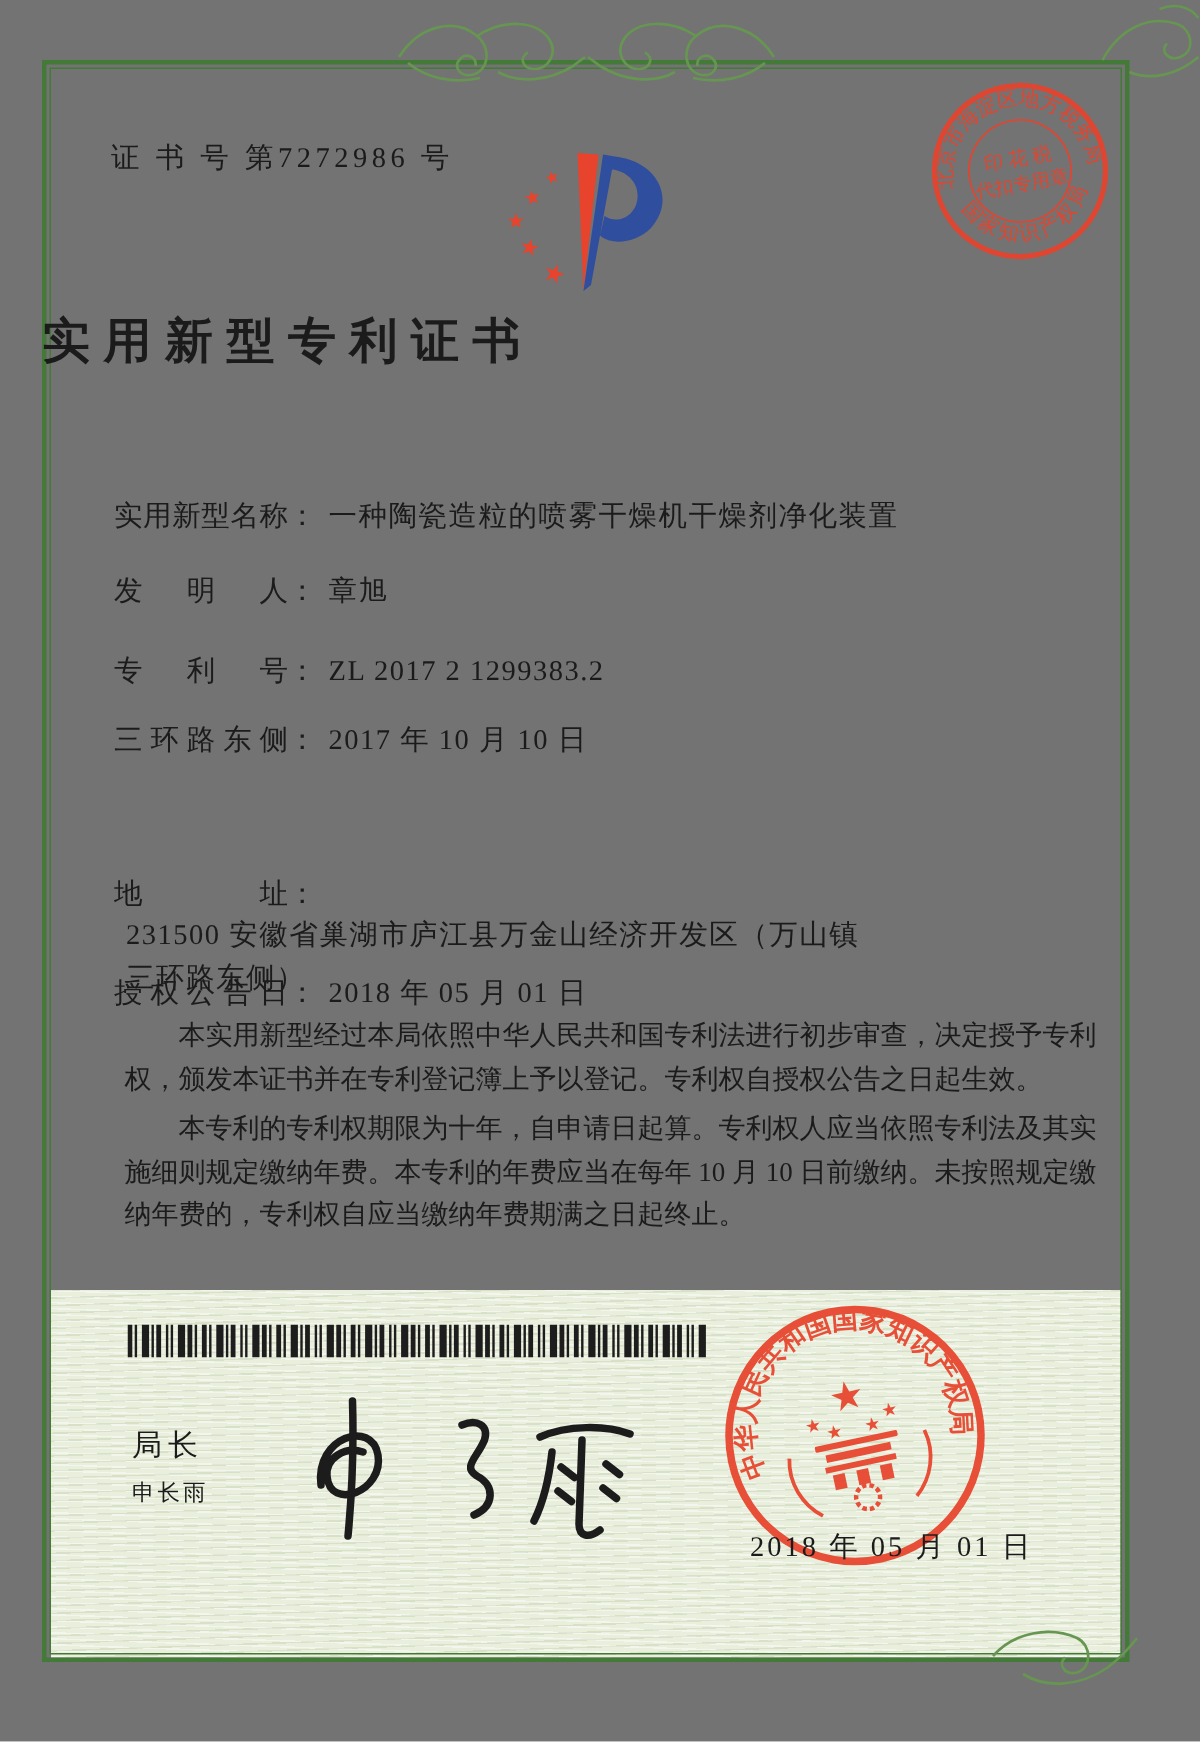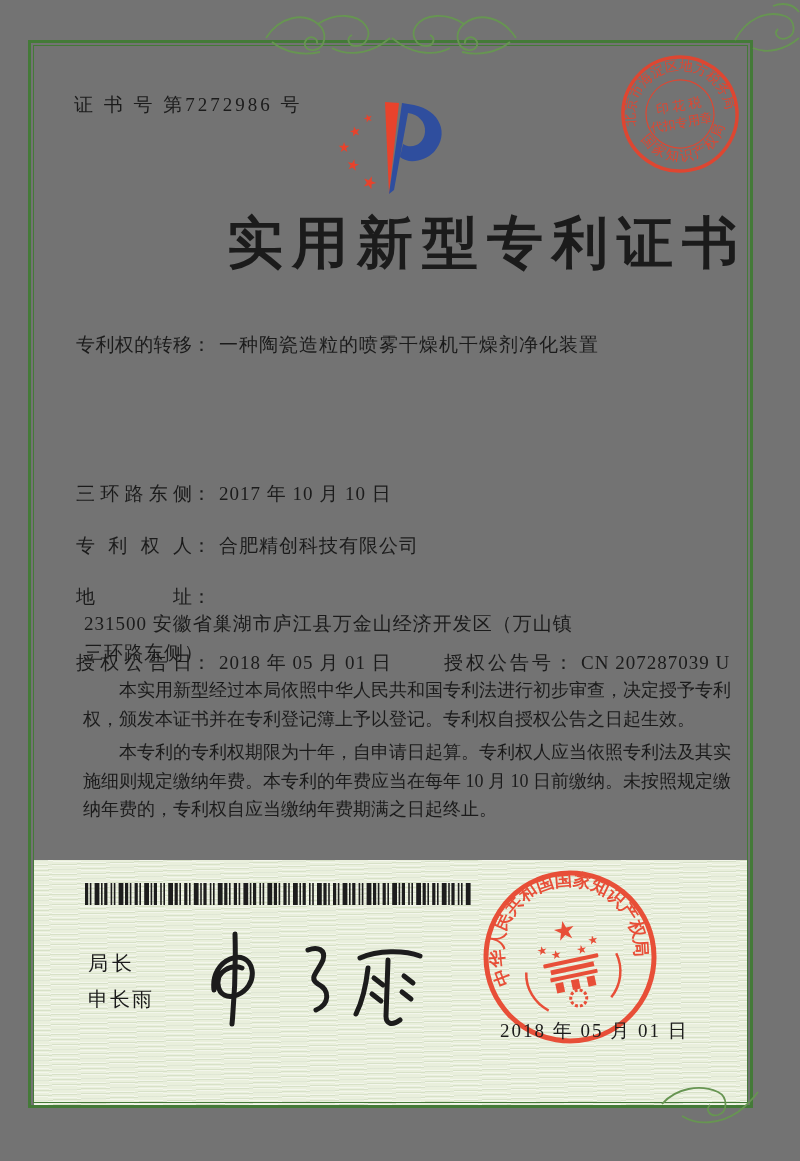--- a/index.html
+++ b/index.html
@@ -8,36 +8,36 @@
   
   .frame{position:absolute;left:28px;top:40px;width:719px;height:1062px;
          border:3px solid #447a38;z-index:2;pointer-events:none;}
   .frame-inner{position:absolute;left:2px;top:2px;right:2px;bottom:2px;border:1px solid #447a38;}
   
   .green-band{position:absolute;left:34px;top:860px;width:713px;height:245px;z-index:1;
       background-color:#e9efdc;
       background-image:repeating-linear-gradient(178deg, rgba(122,152,94,.16) 0 1px, rgba(255,255,255,0) 1px 5px),
                        repeating-linear-gradient(2deg, rgba(255,255,255,.45) 0 1px, rgba(255,255,255,0) 1px 4px);}
   .cert-no{position:absolute;left:74px;top:92px;font-size:19px;letter-spacing:3px;z-index:3;}
-  .title{position:absolute;left:28px;top:206px;width:719px;text-align:right;font-size:56px;
+  .title{position:absolute;left:28px;top:206px;width:719px;text-align:left;font-size:32px;
          font-weight:700;letter-spacing:9px;z-index:3;}
   .row{position:absolute;left:76px;width:660px;font-size:19px;z-index:3;line-height:25px;}
   .flabel{display:inline-block;width:116px;text-align:justify;text-align-last:justify;vertical-align:top;}
   .colon{vertical-align:top;}
   .fvalue{display:inline-block;margin-left:8px;vertical-align:top;letter-spacing:1px;font-family:Liberation Serif, serif;}
   .addr{width:520px;line-height:29px;}
   .grant2{position:absolute;left:368px;top:0;}
   .grant2 .glabel{letter-spacing:3px;}
   .paras{position:absolute;left:78px;top:671px;width:658px;font-size:18px;line-height:28.5px;
          text-align:justify;z-index:3;}
   .paras p{margin:5px;text-indent:2em;}
   .barcode{position:absolute;left:85px;top:883px;z-index:3;}
   .barcode rect{fill:#1d1d1d;}
   .director{position:absolute;left:88px;top:950px;font-size:20px;letter-spacing:4px;z-index:3;}
-  .director-name{position:absolute;left:88px;top:986px;font-size:20px;letter-spacing:2px;z-index:3;}
+  .director-name{position:absolute;left:88px;top:986px;font-size:15px;letter-spacing:2px;z-index:3;}
   .sig{position:absolute;left:190px;top:928px;z-index:4;}
   .sig path{fill:none;stroke:#1c1c1c;stroke-width:5;stroke-linecap:round;stroke-linejoin:round;}
   .tax-stamp{position:absolute;left:616px;top:50px;z-index:4;transform:rotate(-10deg);opacity:.92;}
   .seal{position:absolute;left:480px;top:867px;z-index:4;transform:rotate(-12deg);opacity:.93;}
   .seal-date{position:absolute;left:500px;top:1018px;font-size:19px;letter-spacing:2px;z-index:5;}
   .footer{position:absolute;left:28px;top:1072px;width:719px;text-align:center;font-size:15px;
           letter-spacing:2px;z-index:3;}
   .logo{position:absolute;left:328px;top:94px;z-index:3;}
   .orn{position:absolute;z-index:3;}
   .orn path{fill:none;stroke:#679552;stroke-width:1.8;}
@@ -96,36 +96,36 @@
       <text x="25" y="76" font-size="15" fill="#e8432c" text-anchor="middle" transform="rotate(12 25 72)">★</text>
       <text x="41" y="94" font-size="17" fill="#e8432c" text-anchor="middle" transform="rotate(20 41 90)">★</text>
     </g>
     <polygon points="57,8 71,9 61,100" fill="#e8432c"></polygon>
     <path d="M74,9 L86,11 C112,16 122,40 106,58 C96,68 80,70 72,63 L75,50 C84,56 96,50 97,38 C98,28 90,20 80,19 L66,96 L61,100 Z" fill="#2f4e9e"></path>
   </svg>
 
   <div class="title">实用新型专利证书</div>
 
   <div class="row" style="top:332px;">
-    <span class="flabel">专利权的转移</span><span class="colon">：</span><span class="fvalue">一种陶瓷造粒的喷雾干燥机干燥剂净化装置</span>
+    <span class="flabel">实用新型名称</span><span class="colon">：</span><span class="fvalue">一种陶瓷造粒的喷雾干燥机干燥剂净化装置</span>
+  </div>
+  <div class="row" style="top:382px;">
+    <span class="flabel">发明人</span><span class="colon">：</span><span class="fvalue">章旭</span>
+  </div>
+  <div class="row" style="top:435px;">
+    <span class="flabel">专利号</span><span class="colon">：</span><span class="fvalue">ZL 2017 2 1299383.2</span>
   </div>
   <div class="row" style="top:481px;">
     <span class="flabel">三环路东侧</span><span class="colon">：</span><span class="fvalue">2017 年 10 月 10 日</span>
   </div>
-  <div class="row" style="top:533px;">
-    <span class="flabel">专利权人</span><span class="colon">：</span><span class="fvalue">合肥精创科技有限公司</span>
-  </div>
   <div class="row" style="top:584px;">
     <span class="flabel">地址</span><span class="colon">：</span><span class="fvalue addr"><span>231500 安徽省巢湖市庐江县万金山经济开发区（万山镇</span><br><span>三环路东侧）</span></span>
   </div>
   <div class="row" style="top:638px;margin-top:12px;">
     <span class="flabel">授权公告日</span><span class="colon">：</span><span class="fvalue">2018 年 05 月 01 日</span>
-    <span class="grant2">
-      <span class="glabel">授权公告号</span><span class="colon">：</span><span class="fvalue">CN 207287039 U</span>
-    </span>
   </div>
 
   <div class="paras">
     <p>本实用新型经过本局依照中华人民共和国专利法进行初步审查，决定授予专利权，颁发本证书并在专利登记簿上予以登记。专利权自授权公告之日起生效。</p>
     <p>本专利的专利权期限为十年，自申请日起算。专利权人应当依照专利法及其实施细则规定缴纳年费。本专利的年费应当在每年 10 月 10 日前缴纳。未按照规定缴纳年费的，专利权自应当缴纳年费期满之日起终止。</p>
   </div>
 
   <svg class="barcode" width="390" height="22" viewBox="0 0 390 22">
       <rect x="0" y="0" width="3.2" height="22"></rect>
       <rect x="4.800000000000001" y="0" width="1.6" height="22"></rect>

